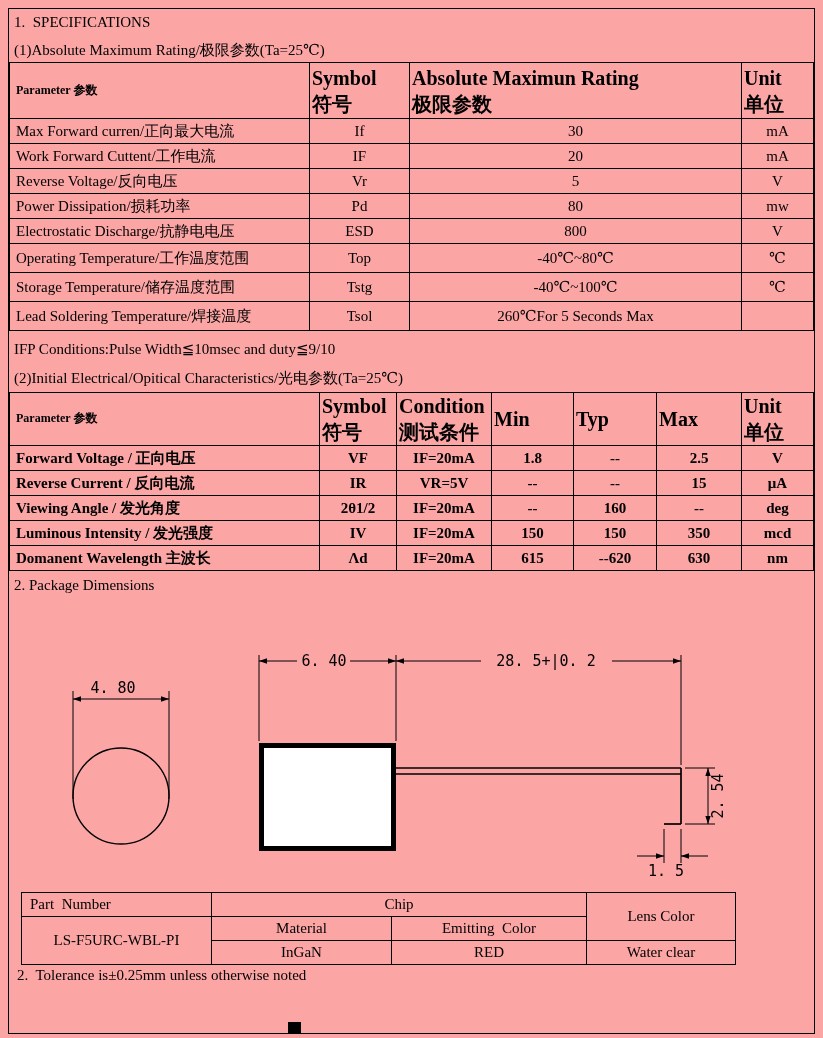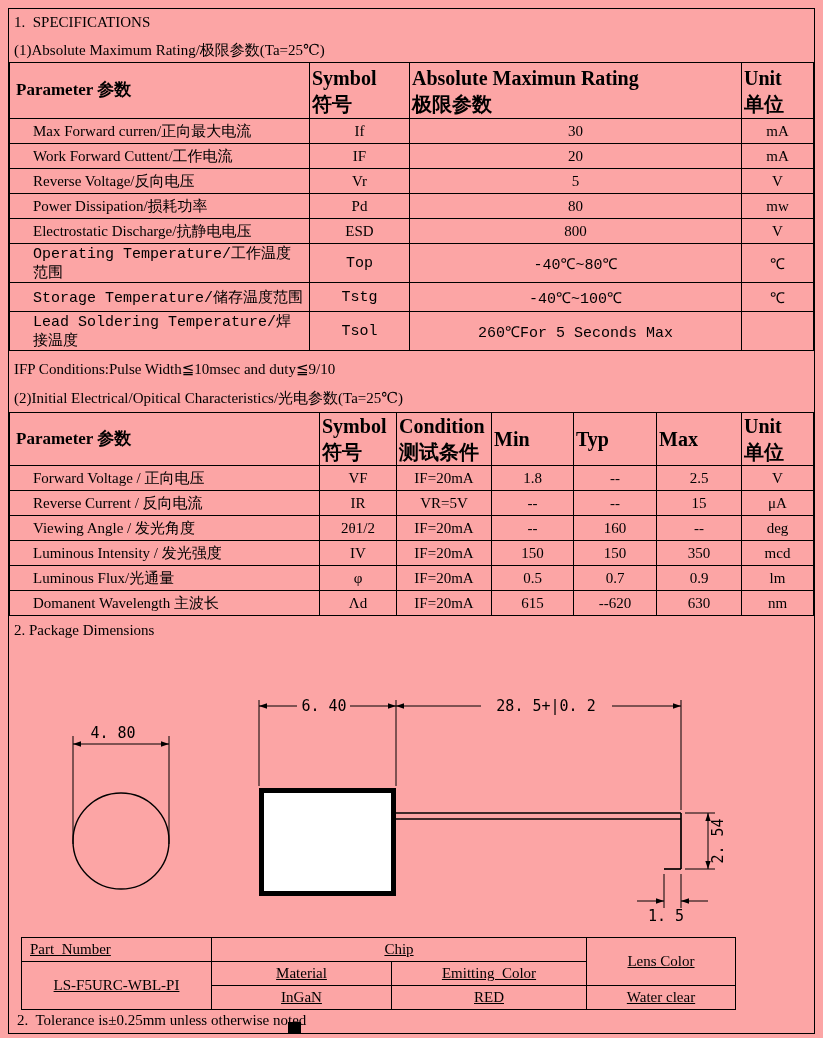--- a/index.html
+++ b/index.html
@@ -20,37 +20,37 @@
     border: 1px solid #000;
   }
   .t-line { font-size: 15px; line-height: 20px; padding-left: 5px; margin-top: 8px; }
   .title-line { margin-top: 3px; }
   .mid-line { line-height: 21px; }
   .pkg-title { margin-top: 4px; line-height: 20px; }
 
   table.spec { width: 100%; border-collapse: collapse; table-layout: fixed; }
   .spec th, .spec td { border: 1px solid #000; vertical-align: middle; white-space: pre-line; overflow: hidden; }
   .spec th { font-weight: bold; font-size: 20px; text-align: left; line-height: 1.3; padding: 0 2px; }
-  .spec th.param-h { font-size: 17px; text-align: left; padding-left: 6px; }
+  .spec th.param-h { font-size: 12px; text-align: left; padding-left: 6px; }
   .spec td { font-size: 15px; text-align: center; padding: 0 3px; }
-  .spec td.left { text-align: left; padding-left: 23px; }
+  .spec td.left { text-align: left; padding-left: 6px; }
   .spec1 { margin-top: 2px; }
   .spec1 thead tr { height: 56px; }
   .spec1 tbody tr { height: 25px; }
-  .spec1 tbody tr:nth-last-child(-n+3) { height: 29px; font-family: Liberation Mono, monospace; }
+  .spec1 tbody tr:nth-last-child(-n+3) { height: 29px; }
   .spec2 { margin-top: 3px; }
   .spec2 thead tr { height: 48px; }
-  .spec2 tbody tr { height: 25px; }
+  .spec2 tbody tr { height: 25px; font-weight: bold; }
 
   .drawing { display: block; }
   .drawing text { font-family: "DejaVu Sans Mono", monospace; font-size: 15px; fill: #000; }
   .drawing .ln { stroke: #000; stroke-width: 1; fill: none; }
   .drawing .ln2 { stroke: #000; stroke-width: 1.7; fill: none; }
 
-  .part-table { border-collapse: collapse; table-layout: fixed; width: 715px; margin: 7px 0 0 12px; text-decoration: underline; }
+  .part-table { border-collapse: collapse; table-layout: fixed; width: 715px; margin: 7px 0 0 12px; }
   .part-table td { border: 1px solid #000; font-size: 15px; text-align: center; vertical-align: middle; height: 24px; }
   .part-table td.left { text-align: left; padding-left: 8px; }
 
   .notes-title { margin-top: 4px; padding-left: 8px; font-size: 15px; line-height: 22px; }
   .bullet { font-size: 12px; margin-right: 10px; }
   .note-line { padding-left: 8px; font-size: 15px; line-height: 21px; }
 
   .footer-mark { position: absolute; left: 288px; top: 1022px; width: 13px; height: 11px; background: #000; }
 </style>
 </head>
@@ -202,29 +202,20 @@
           <tr>
             <td class="left">Luminous Intensity / 发光强度</td>
             <td>IV</td>
             <td>IF=20mA</td>
             <td>150</td>
             <td>150</td>
             <td>350</td>
             <td>mcd</td>
           </tr>
 
-          <tr>
-            <td class="left">Luminous Flux/光通量</td>
-            <td>φ</td>
-            <td>IF=20mA</td>
-            <td>0.5</td>
-            <td>0.7</td>
-            <td>0.9</td>
-            <td>lm</td>
-          </tr>
 
           <tr>
             <td class="left">Domanent Wavelength 主波长</td>
             <td>Λd</td>
             <td>IF=20mA</td>
             <td>615</td>
             <td>--620</td>
             <td>630</td>
             <td>nm</td>
           </tr>

